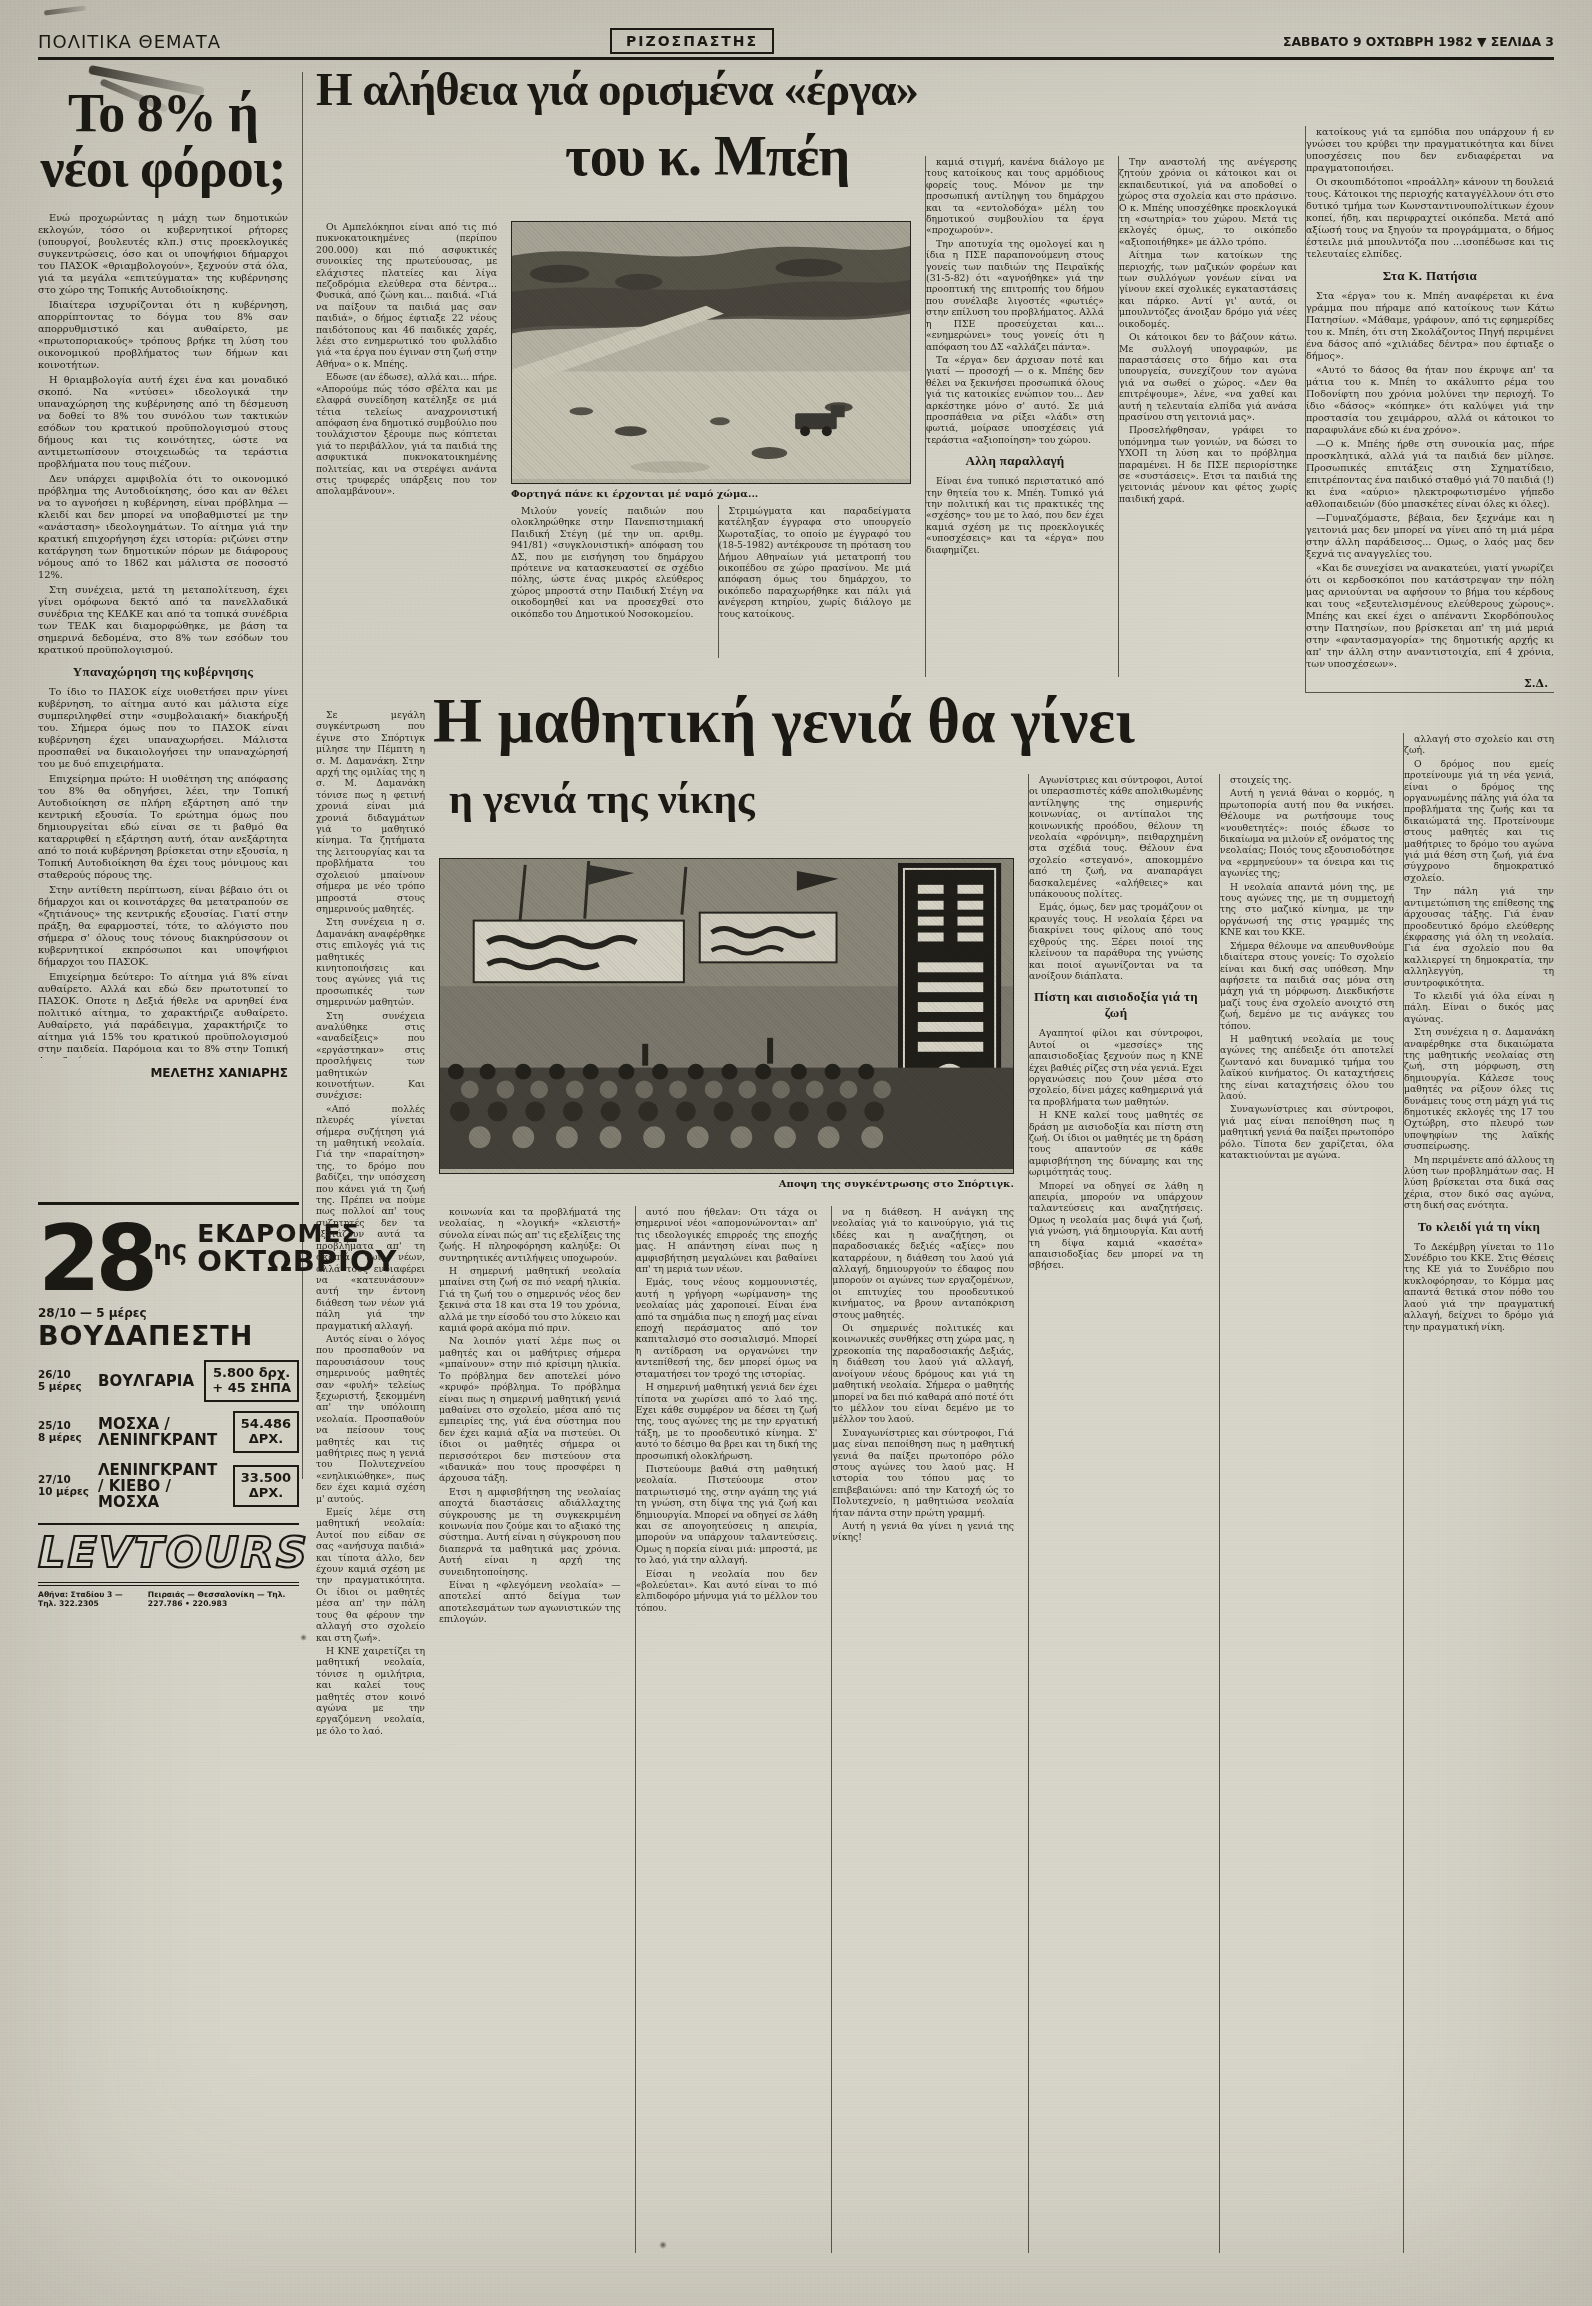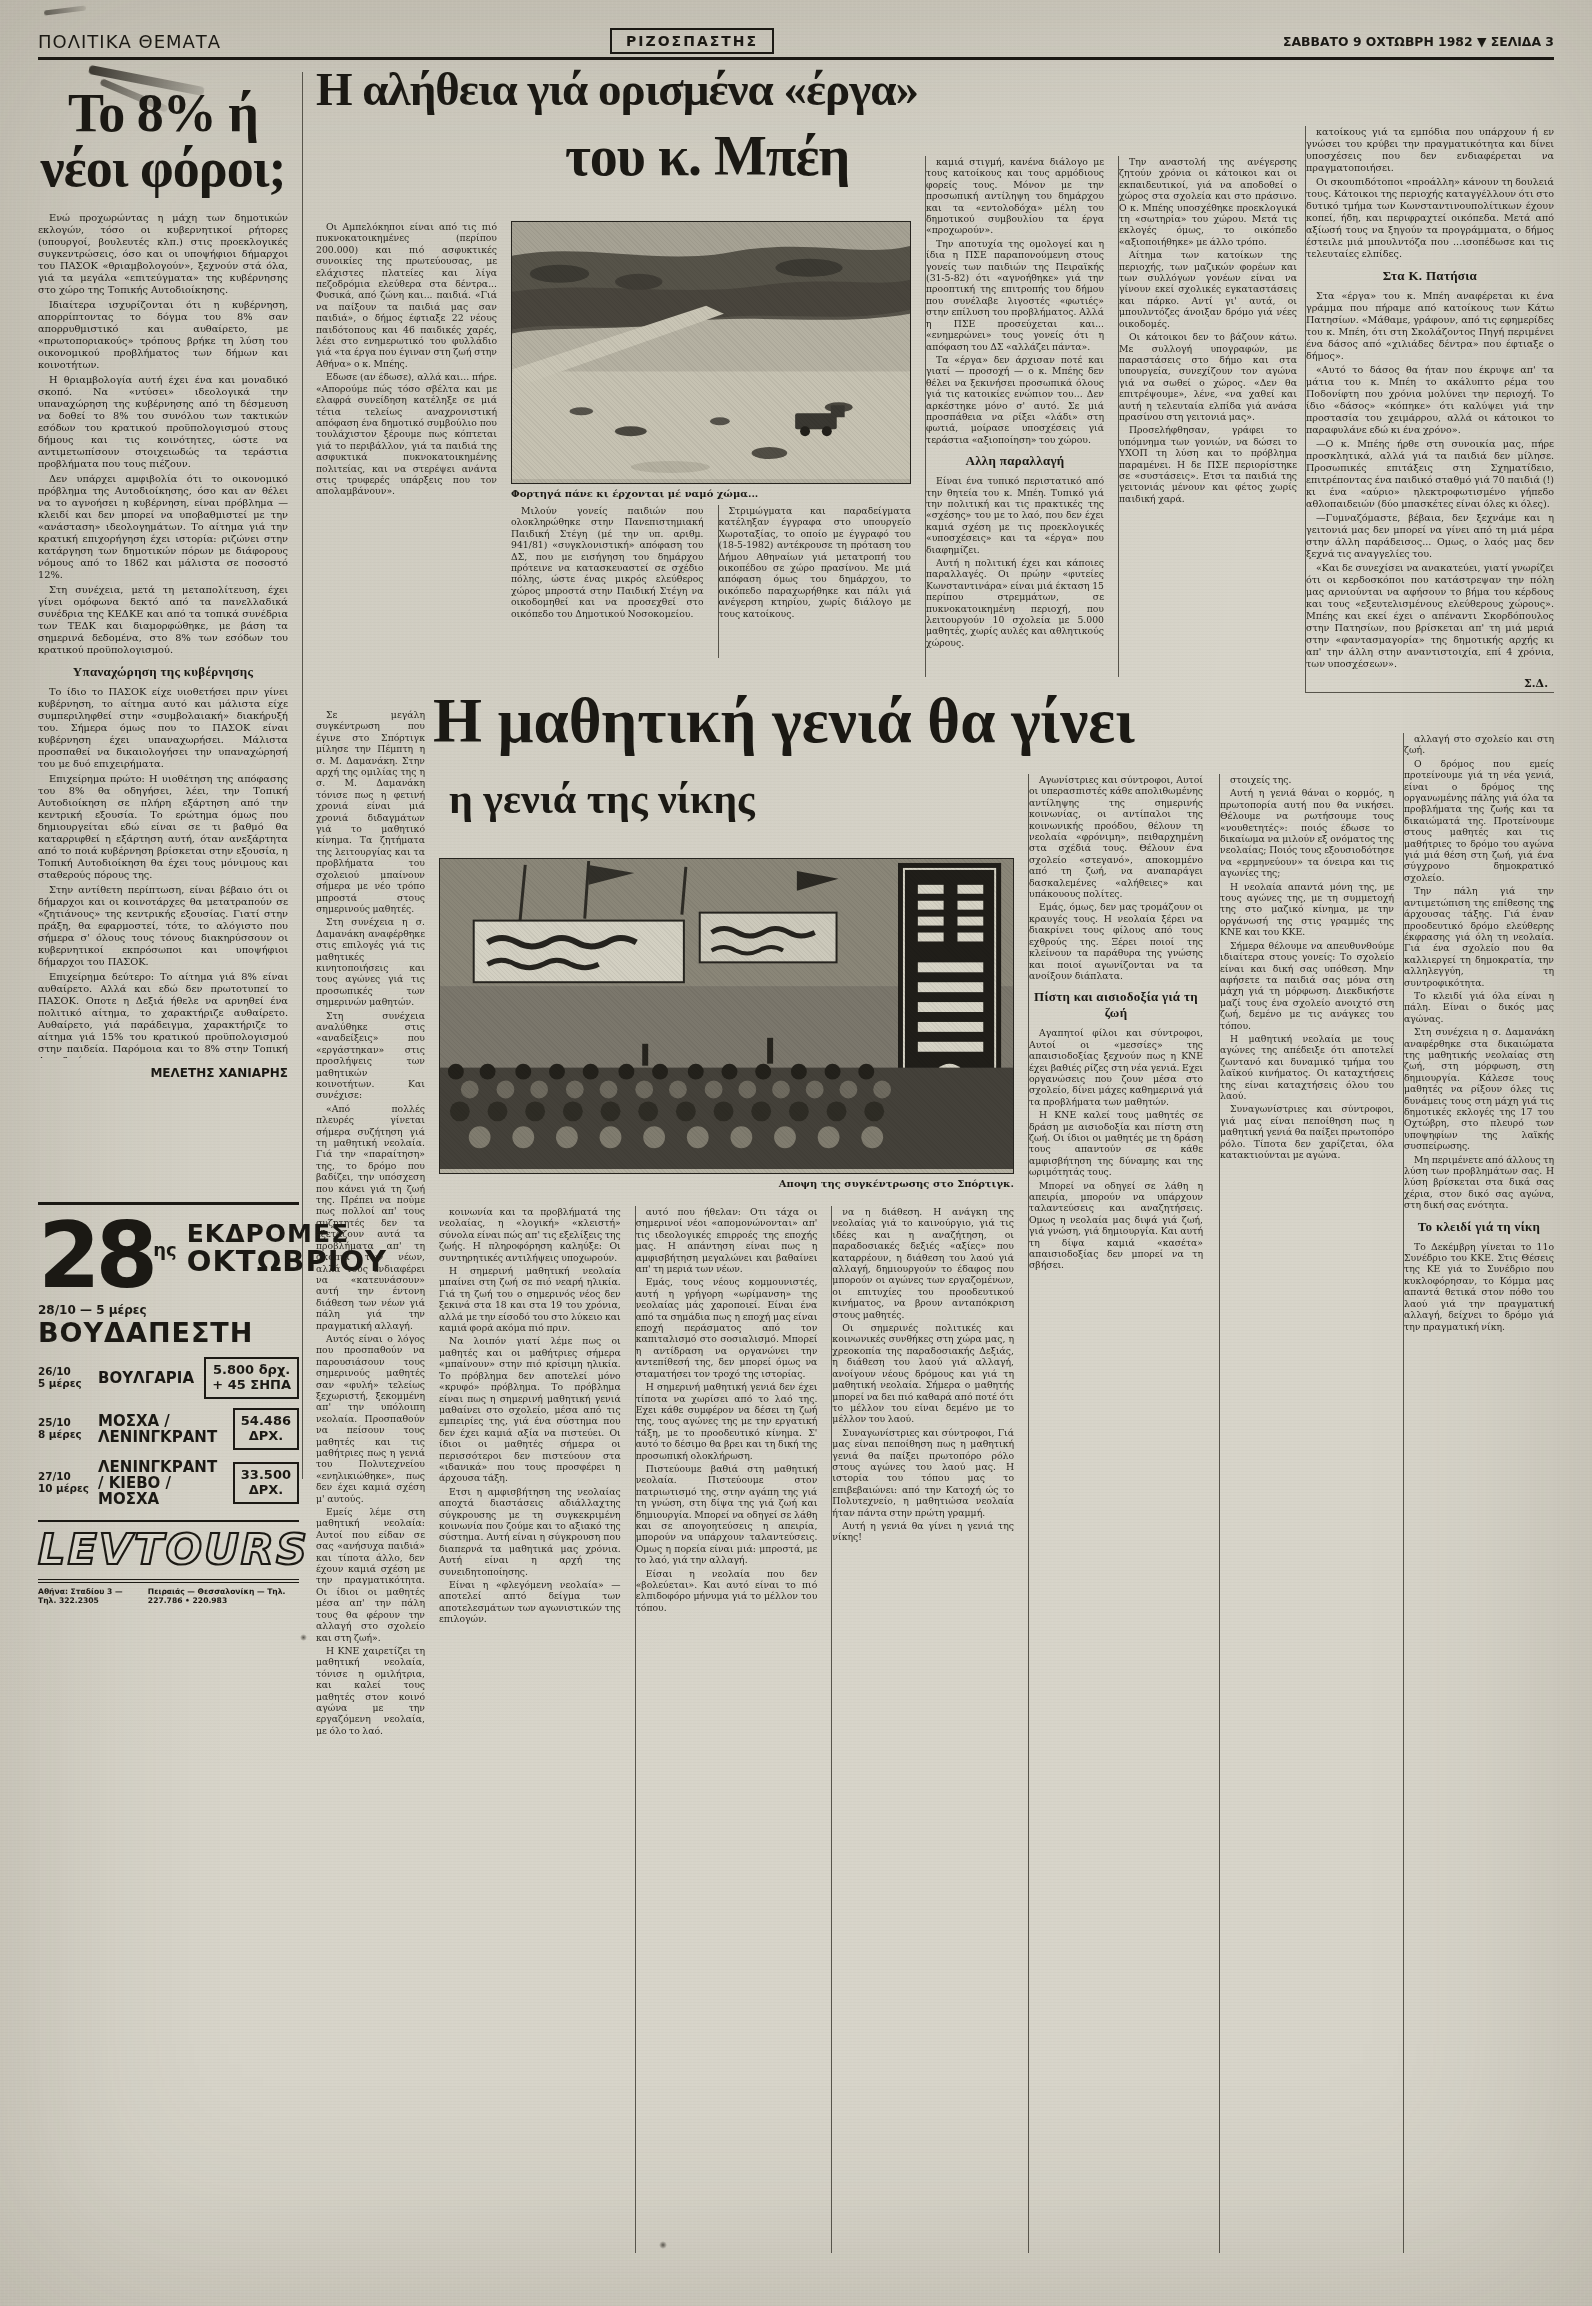--- a/index.html
+++ b/index.html
@@ -42,21 +42,21 @@
   .a1-body { height:846px; overflow:hidden; }
   .left-rail p { font-size:9.8px; line-height:12px; margin:0 0 3px; text-indent:11px; text-align:justify; }
   .a1-byline { text-align:right; font-weight:700; font-size:12px; margin-top:8px;
     font-family:"DejaVu Sans",sans-serif; }
 
   
   .ad { position:absolute; left:38px; top:1202px; width:261px; border-top:3px solid #1b1914;
     padding-top:8px; font-family:"DejaVu Sans",sans-serif; }
   .ad-top { display:flex; gap:10px; align-items:flex-start; }
   .ad-28 { font-size:90px; font-weight:700; line-height:74px; letter-spacing:-5px; }
-  .ad-hs { font-size:18px; vertical-align:super; letter-spacing:0;margin-top:34px; }
+  .ad-hs { font-size:26px; vertical-align:super; letter-spacing:0;margin-top:34px; }
   .ad-title { font-weight:700; line-height:1.02; padding-top:8px; }
   .ad-title .t1 { font-size:25px; letter-spacing:1px; }
   .ad-title .t2 { font-size:29px; letter-spacing:1px; }
   .ad-lead { margin-top:10px; }
   .ad-lead-date { font-size:12px; font-weight:700; }
   .ad-lead-dest { font-size:27px; font-weight:700; letter-spacing:1px; }
   .ad-row { display:flex; align-items:center; gap:8px; margin-top:9px; }
   .ad-when { width:52px; flex:none; font-size:10.4px; font-weight:700; line-height:1.15; }
   .ad-when span { display:block; }
   .ad-dest { flex:1; font-size:15px; font-weight:700; line-height:1.08; }
@@ -242,21 +242,20 @@
           </div>
       </div>
     </div>
 
     <div class="c colD rule-l">
         <p>καμιά στιγμή, κανένα διάλογο με τους κατοίκους και τους αρμόδιους φορείς τους. Μόνον με την προσωπική αντίληψη του δημάρχου και τα «εντολοδόχα» μέλη του δημοτικού συμβουλίου τα έργα «προχωρούν».</p>
         <p>Την αποτυχία της ομολογεί και η ίδια η ΠΣΕ παραπονούμενη στους γονείς των παιδιών της Πειραϊκής (31-5-82) ότι «αγνοήθηκε» γιά την προοπτική της επιτροπής του δήμου που συνέλαβε λιγοστές «φωτιές» στην επίλυση του προβλήματος. Αλλά η ΠΣΕ προσεύχεται και... «ενημερώνει» τους γονείς ότι η απόφαση του ΔΣ «αλλάζει πάντα».</p>
         <p>Τα «έργα» δεν άρχισαν ποτέ και γιατί — προσοχή — ο κ. Μπέης δεν θέλει να ξεκινήσει προσωπικά όλους γιά τις κατοικίες ενώπιον του... Δεν αρκέστηκε μόνο σ' αυτό. Σε μιά προσπάθεια να ρίξει «λάδι» στη φωτιά, μοίρασε υποσχέσεις γιά τεράστια «αξιοποίηση» του χώρου.</p>
         <h4 class="subhead">Αλλη παραλλαγή</h4>
         <p>Είναι ένα τυπικό περιστατικό από την θητεία του κ. Μπέη. Τυπικό γιά την πολιτική και τις πρακτικές της «σχέσης» του με το λαό, που δεν έχει καμιά σχέση με τις προεκλογικές «υποσχέσεις» και τα «έργα» που διαφημίζει.</p>
-        <p>Αυτή η πολιτική έχει και κάποιες παραλλαγές. Οι πρώην «φυτείες Κωνσταντινάρα» είναι μιά έκταση 15 περίπου στρεμμάτων, σε πυκνοκατοικημένη περιοχή, που λειτουργούν 10 σχολεία με 5.000 μαθητές, χωρίς αυλές και αθλητικούς χώρους.</p>
       </div>
     <div class="c colE rule-l">
         <p>Την αναστολή της ανέγερσης ζητούν χρόνια οι κάτοικοι και οι εκπαιδευτικοί, γιά να αποδοθεί ο χώρος στα σχολεία και στο πράσινο. Ο κ. Μπέης υποσχέθηκε προεκλογικά τη «σωτηρία» του χώρου. Μετά τις εκλογές όμως, το οικόπεδο «αξιοποιήθηκε» με άλλο τρόπο.</p>
         <p>Αίτημα των κατοίκων της περιοχής, των μαζικών φορέων και των συλλόγων γονέων είναι να γίνουν εκεί σχολικές εγκαταστάσεις και πάρκο. Αντί γι' αυτά, οι μπουλντόζες άνοιξαν δρόμο γιά νέες οικοδομές.</p>
         <p>Οι κάτοικοι δεν το βάζουν κάτω. Με συλλογή υπογραφών, με παραστάσεις στο δήμο και στα υπουργεία, συνεχίζουν τον αγώνα γιά να σωθεί ο χώρος. «Δεν θα επιτρέψουμε», λένε, «να χαθεί και αυτή η τελευταία ελπίδα γιά ανάσα πρασίνου στη γειτονιά μας».</p>
         <p>Προσελήφθησαν, γράφει το υπόμνημα των γονιών, να δώσει το ΥΧΟΠ τη λύση και το πρόβλημα παραμένει. Η δε ΠΣΕ περιορίστηκε σε «συστάσεις». Ετσι τα παιδιά της γειτονιάς μένουν και φέτος χωρίς παιδική χαρά.</p>
       </div>
 
     <div class="c colFR2 rule-l">
       <div class="fr2-text">

